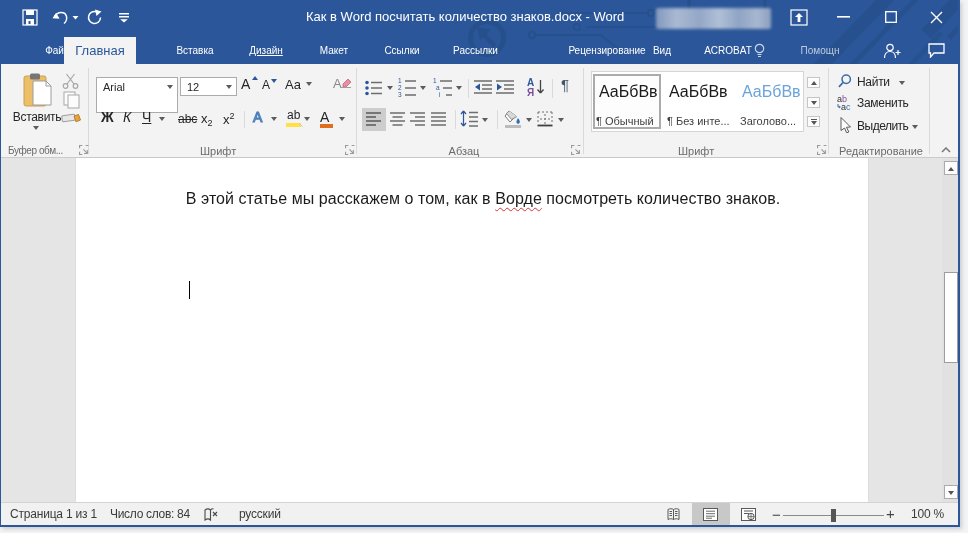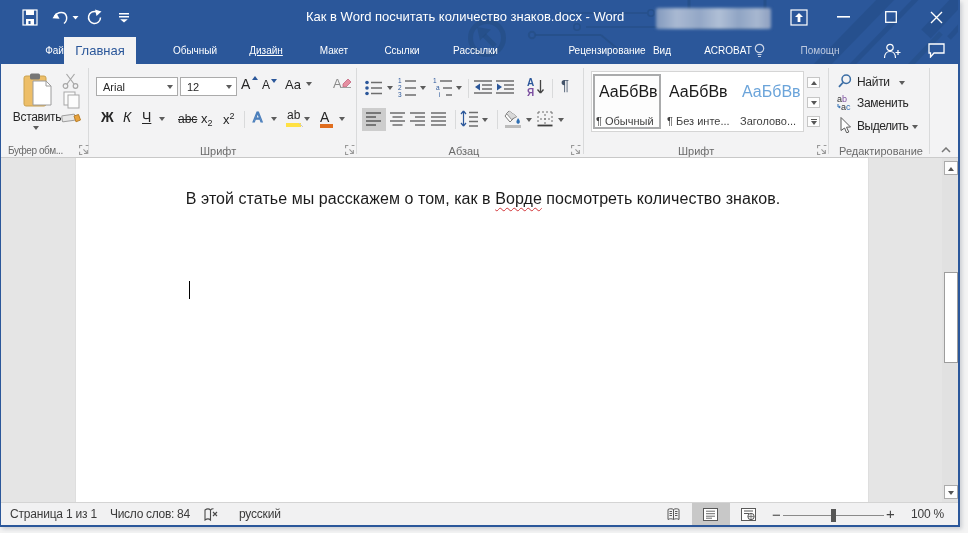--- a/index.html
+++ b/index.html
@@ -90,21 +90,21 @@
         <rect width="13" height="1.6" fill="#fff"></rect>
       </svg>
   <svg class="abs" style="left:884px;top:11px" width="12" height="12" viewBox="0 0 12 12">
         <rect x="0.7" y="0.7" width="10.6" height="10.6" fill="none" stroke="#fff" stroke-width="1.3"></rect>
       </svg>
   <svg class="abs" style="left:929px;top:11px" width="13" height="13" viewBox="0 0 13 13">
         <path d="M1 1 L12 12 M12 1 L1 12" stroke="#fff" stroke-width="1.4"></path>
       </svg>
   <div class="tab" style="left:17px;width:31px;">Файл</div>
   <div id="activetab">Главная</div>
-  <div class="tab" style="left:146px;width:48px;">Обычный</div>
+  <div class="tab" style="left:146px;width:48px;">Вставка</div>
   <div class="tab" style="left:219px;width:44px;text-decoration:underline;">Дизайн</div>
   <div class="tab" style="left:289px;width:40px;">Макет</div>
   <div class="tab" style="left:354px;width:46px;">Ссылки</div>
   <div class="tab" style="left:421px;width:59px;">Рассылки</div>
   <div class="tab" style="left:532px;width:100px;">Рецензирование</div>
   <div class="tab" style="left:625px;width:24px;">Вид</div>
   <div class="tab" style="left:672px;width:62px;">ACROBAT</div>
   <svg class="abs" style="left:752px;top:43px" width="13" height="16" viewBox="0 0 13 16">
         <g stroke="#c8d3e6" fill="none" stroke-width="1.2">
           <circle cx="6.5" cy="5.5" r="4.2"></circle>
@@ -155,21 +155,21 @@
   <svg class="abs" style="left:60px;top:49px" width="20" height="17" viewBox="0 0 20 17">
         <rect x="1" y="2" width="13" height="6" rx="1" transform="rotate(-8 7 5)" fill="#e7e7e7" stroke="#9f9f9f"></rect>
         <path d="M13 3 l4.5-1.5 2 5.5 -4.5 1.8 Z" fill="#e8a33d" stroke="#b97f2a"></path>
       </svg>
   <div class="glabel" style="left:7px;width:52px;font-size:10px;letter-spacing:-.4px;">Буфер обм...</div>
   <svg class="launch" style="left:78px;" width="9" height="9" viewBox="0 0 9 9">
         <path d="M0.5 3 V0.5 H3 M6 0.5 h2.5 M0.5 6 v2.5 H3" fill="none" stroke="#9a9a9a"></path>
         <path d="M4 4 l3.5 3.5 M7.5 4.6 v3 h-3" stroke="#9a9a9a" fill="none"></path>
       </svg>
 
-  <div class="combo" style="left:95px;top:13px;width:82px;height:19px;">
+  <div class="combo" style="left:95px;top:13px;width:82px;height:36px;">
         <span style="position:absolute;left:6px;top:3px;">Arial</span>
         <span class="caret ca"></span>
       </div>
   <div class="combo" style="left:179px;top:13px;width:57px;height:19px;">
         <span style="position:absolute;left:6px;top:3px;">12</span>
         <span class="caret ca"></span>
       </div>
   <div class="abs" style="left:240px;top:12px;font-size:14px;color:#262626;">А<span style="position:absolute;left:11px;top:0px;width:0;height:0;border-left:3px solid transparent;border-right:3px solid transparent;border-bottom:4px solid #2b579a;"></span></div>
   <div class="abs" style="left:261px;top:14px;font-size:12px;color:#262626;">А<span style="position:absolute;left:9px;top:1px;width:0;height:0;border-left:3px solid transparent;border-right:3px solid transparent;border-top:4px solid #2b579a;"></span></div>
   <div class="abs" style="left:284px;top:13px;font-size:13px;color:#262626;">Aa<span class="caret" style="margin-left:5px;vertical-align:3px;"></span></div>

